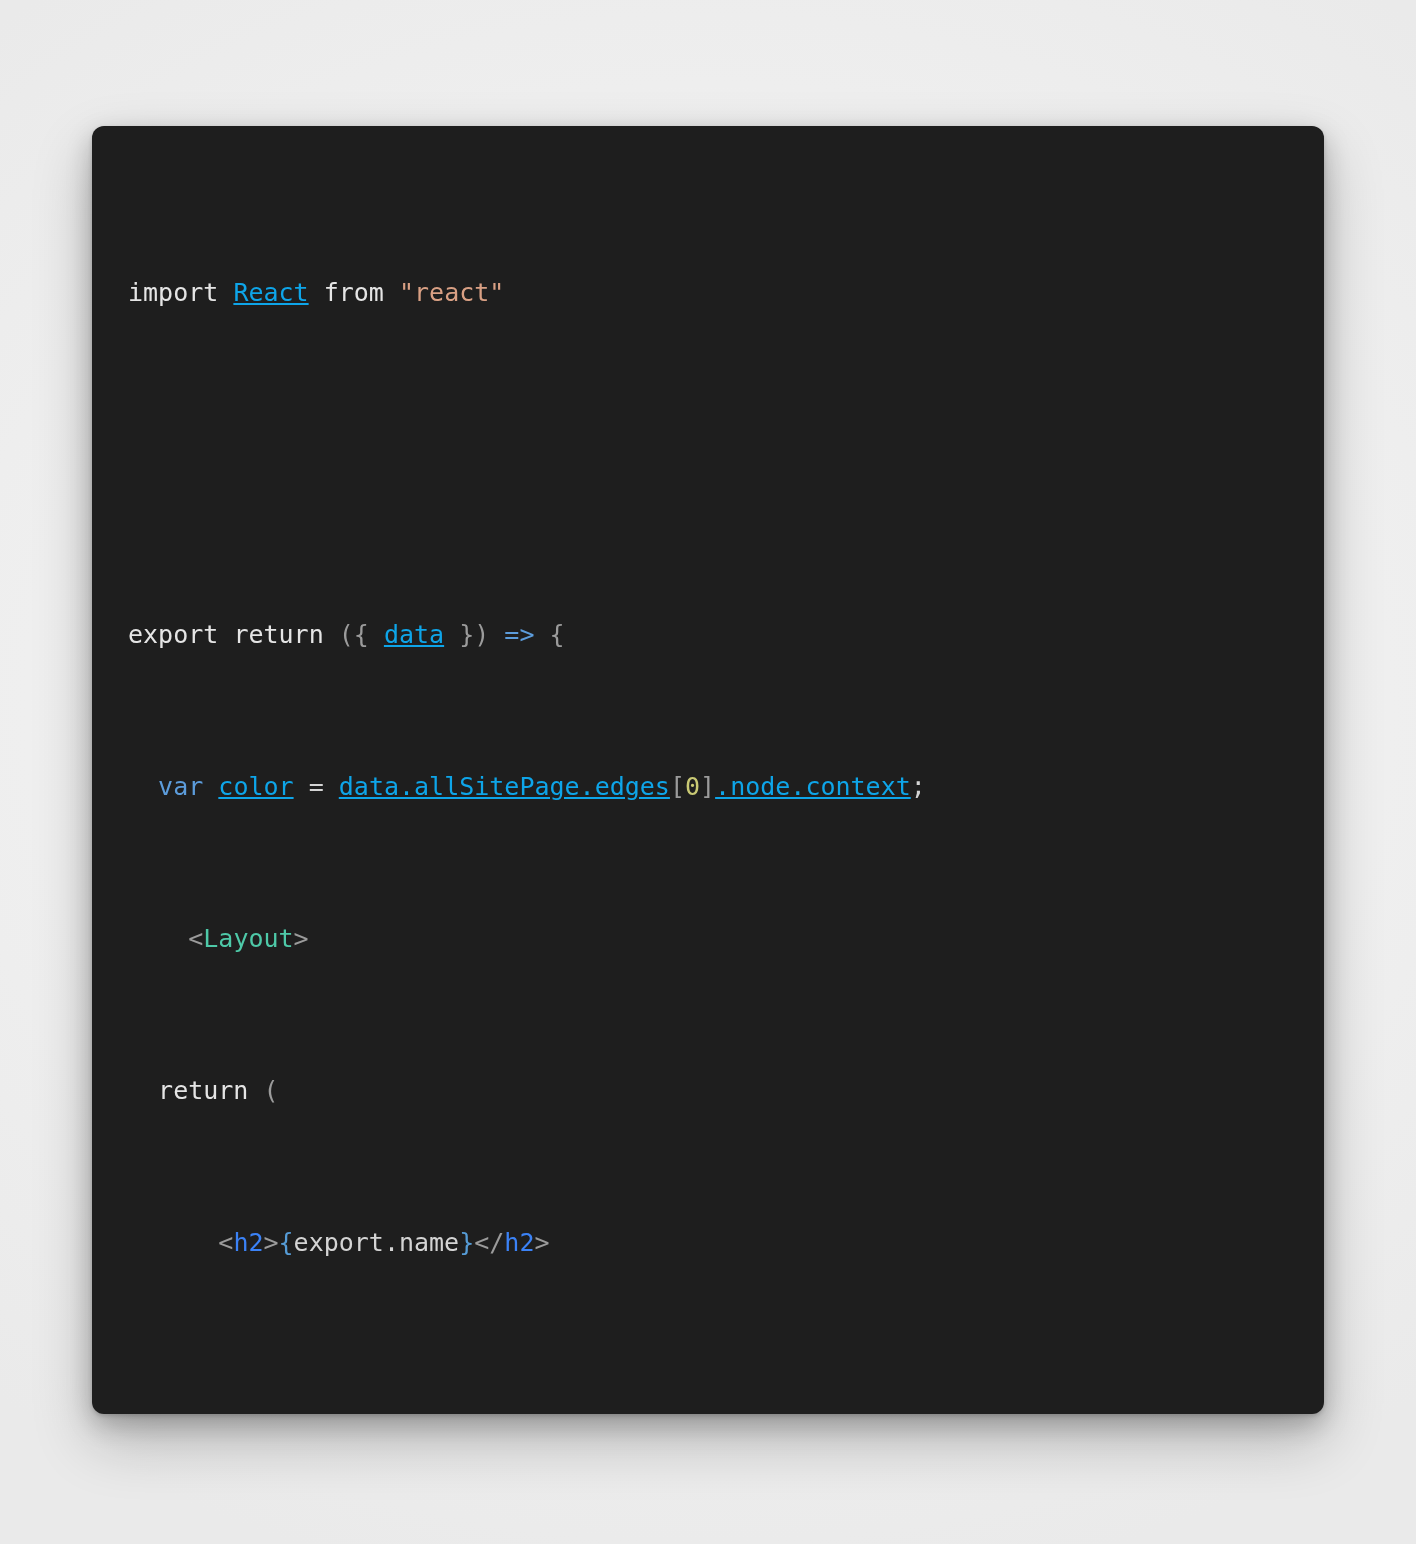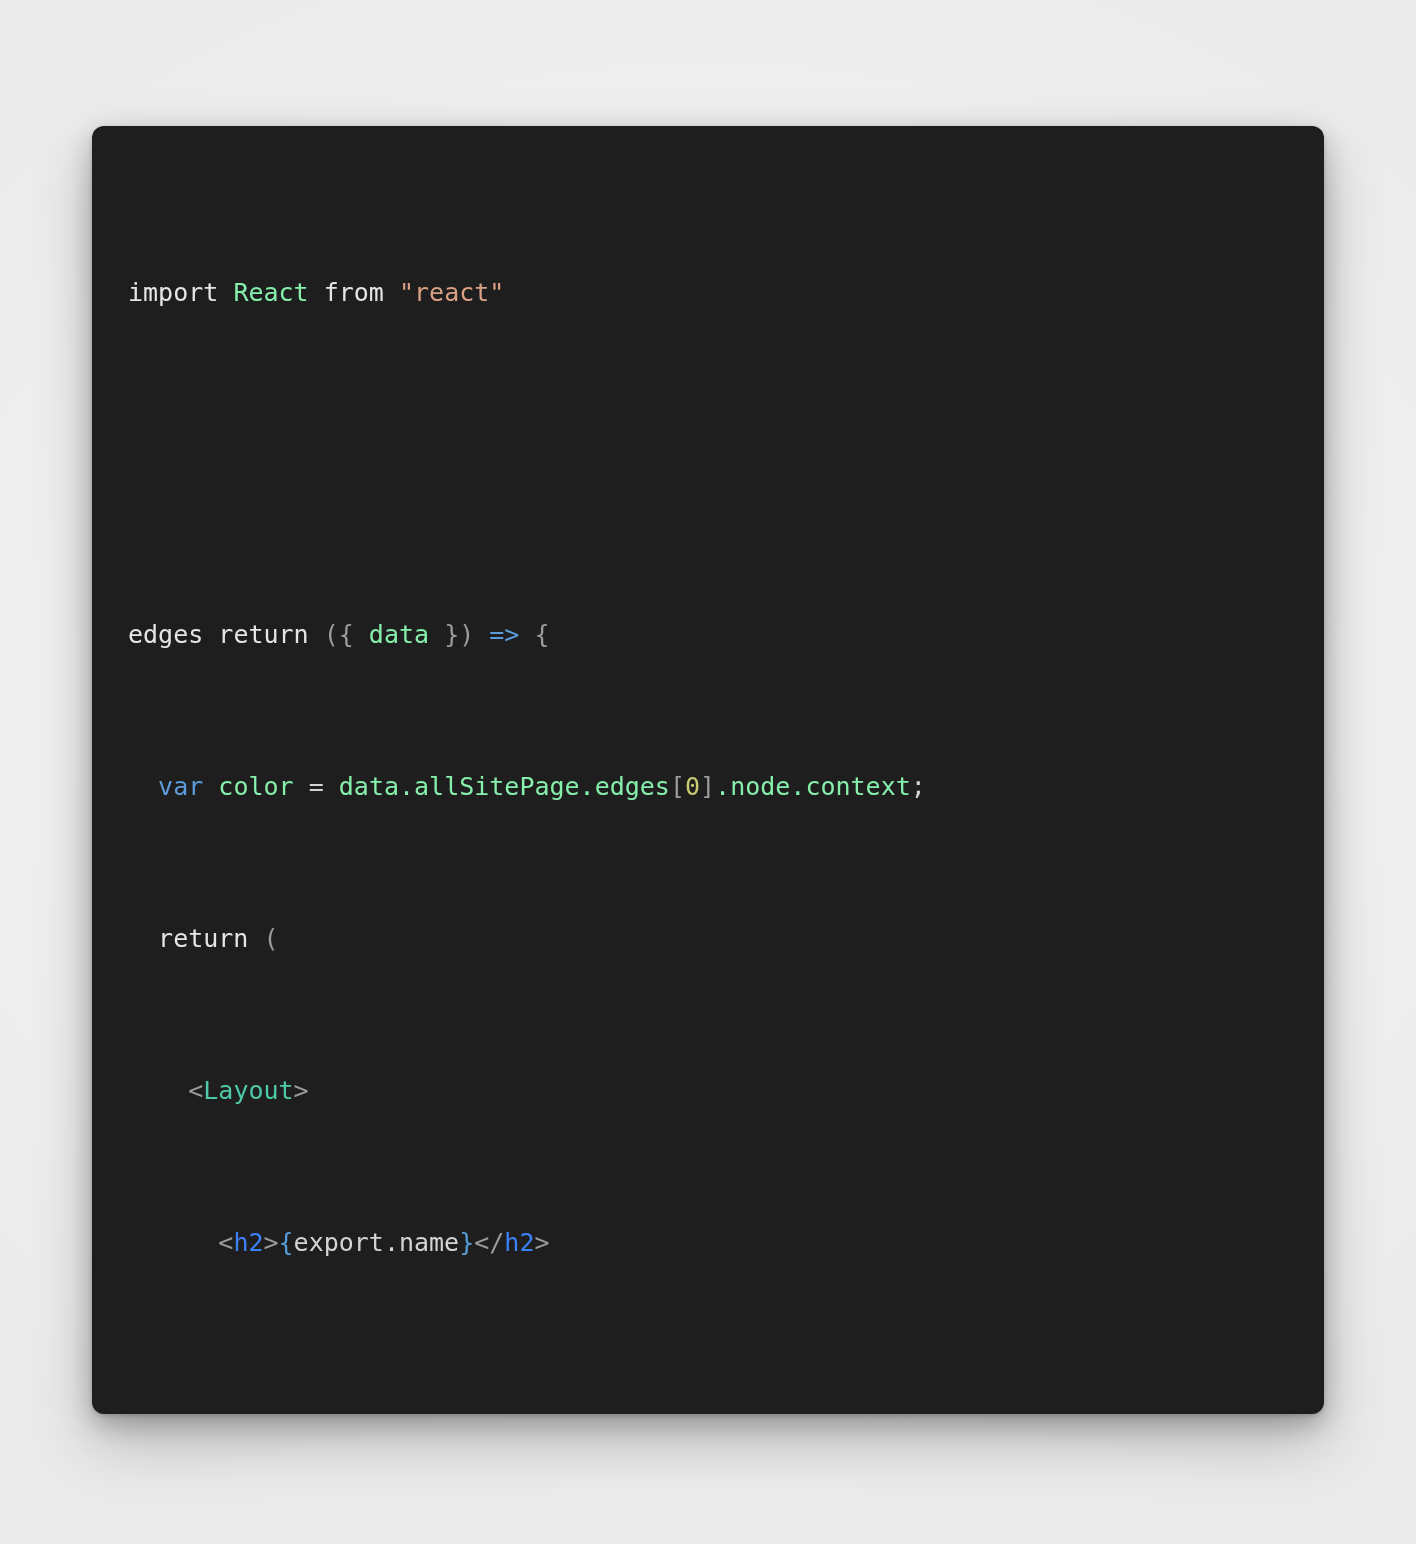--- a/index.html
+++ b/index.html
@@ -48,21 +48,21 @@
     line-height: 38px;
     white-space: pre;
     letter-spacing: 0px;
   }
 
   .ln { display: block; height: 38px; }
   .ln.blank { }
 
   
   .t-kw      { color: #e5e5e5; }   
-  .t-blue    { color: #86efac; }   
+  .t-blue    { color: #0ea5e9; text-decoration: underline; }   
   .t-varkw   { color: #5c9cdb; }   
   .t-str     { color: #d9a084; }   
   .t-plain   { color: #d4d4d4; }   
   .t-tag     { color: #4ec9a8; }   
   .t-h2      { color: #3b82f6; }   
   .t-punct   { color: #9b9b9b; }   
   .t-num     { color: #c9c974; }   
   .t-brace   { color: #569cd6; }   
 </style>
 </head>
@@ -71,27 +71,27 @@
 <div id="page">
 
   <div id="code-card">
     <div id="code-block">
 
       <span class="ln"><span class="t-kw">import</span><span class="t-plain"> </span><span class="t-blue">React</span><span class="t-plain"> </span><span class="t-kw">from</span><span class="t-plain"> </span><span class="t-str">"react"</span></span>
 
 
       <span class="ln blank"> </span>
 
-      <span class="ln"><span class="t-kw">edges</span><span class="t-plain"> </span><span class="t-kw">return</span><span class="t-plain"> </span><span class="t-punct">({ </span><span class="t-blue">data</span><span class="t-punct"> }) </span><span class="t-varkw">=&gt;</span><span class="t-punct"> {</span></span>
+      <span class="ln"><span class="t-kw">export</span><span class="t-plain"> </span><span class="t-kw">return</span><span class="t-plain"> </span><span class="t-punct">({ </span><span class="t-blue">data</span><span class="t-punct"> }) </span><span class="t-varkw">=&gt;</span><span class="t-punct"> {</span></span>
 
       <span class="ln"><span class="t-plain">  </span><span class="t-varkw">var</span><span class="t-plain"> </span><span class="t-blue">color</span><span class="t-plain"> </span><span class="t-plain">=</span><span class="t-plain"> </span><span class="t-blue">data.allSitePage.edges</span><span class="t-punct">[</span><span class="t-num">0</span><span class="t-punct">]</span><span class="t-blue">.node.context</span><span class="t-plain">;</span></span>
 
+      <span class="ln"><span class="t-plain">    </span><span class="t-punct">&lt;</span><span class="t-tag">Layout</span><span class="t-punct">&gt;</span></span>
+
       <span class="ln"><span class="t-plain">  </span><span class="t-kw">return</span><span class="t-plain"> </span><span class="t-punct">(</span></span>
-
-      <span class="ln"><span class="t-plain">    </span><span class="t-punct">&lt;</span><span class="t-tag">Layout</span><span class="t-punct">&gt;</span></span>
 
       <span class="ln"><span class="t-plain">      </span><span class="t-punct">&lt;</span><span class="t-h2">h2</span><span class="t-punct">&gt;</span><span class="t-brace">{</span><span class="t-plain">export.name</span><span class="t-brace">}</span><span class="t-punct">&lt;/</span><span class="t-h2">h2</span><span class="t-punct">&gt;</span></span>
 
       
 
       
 
       
 
       

